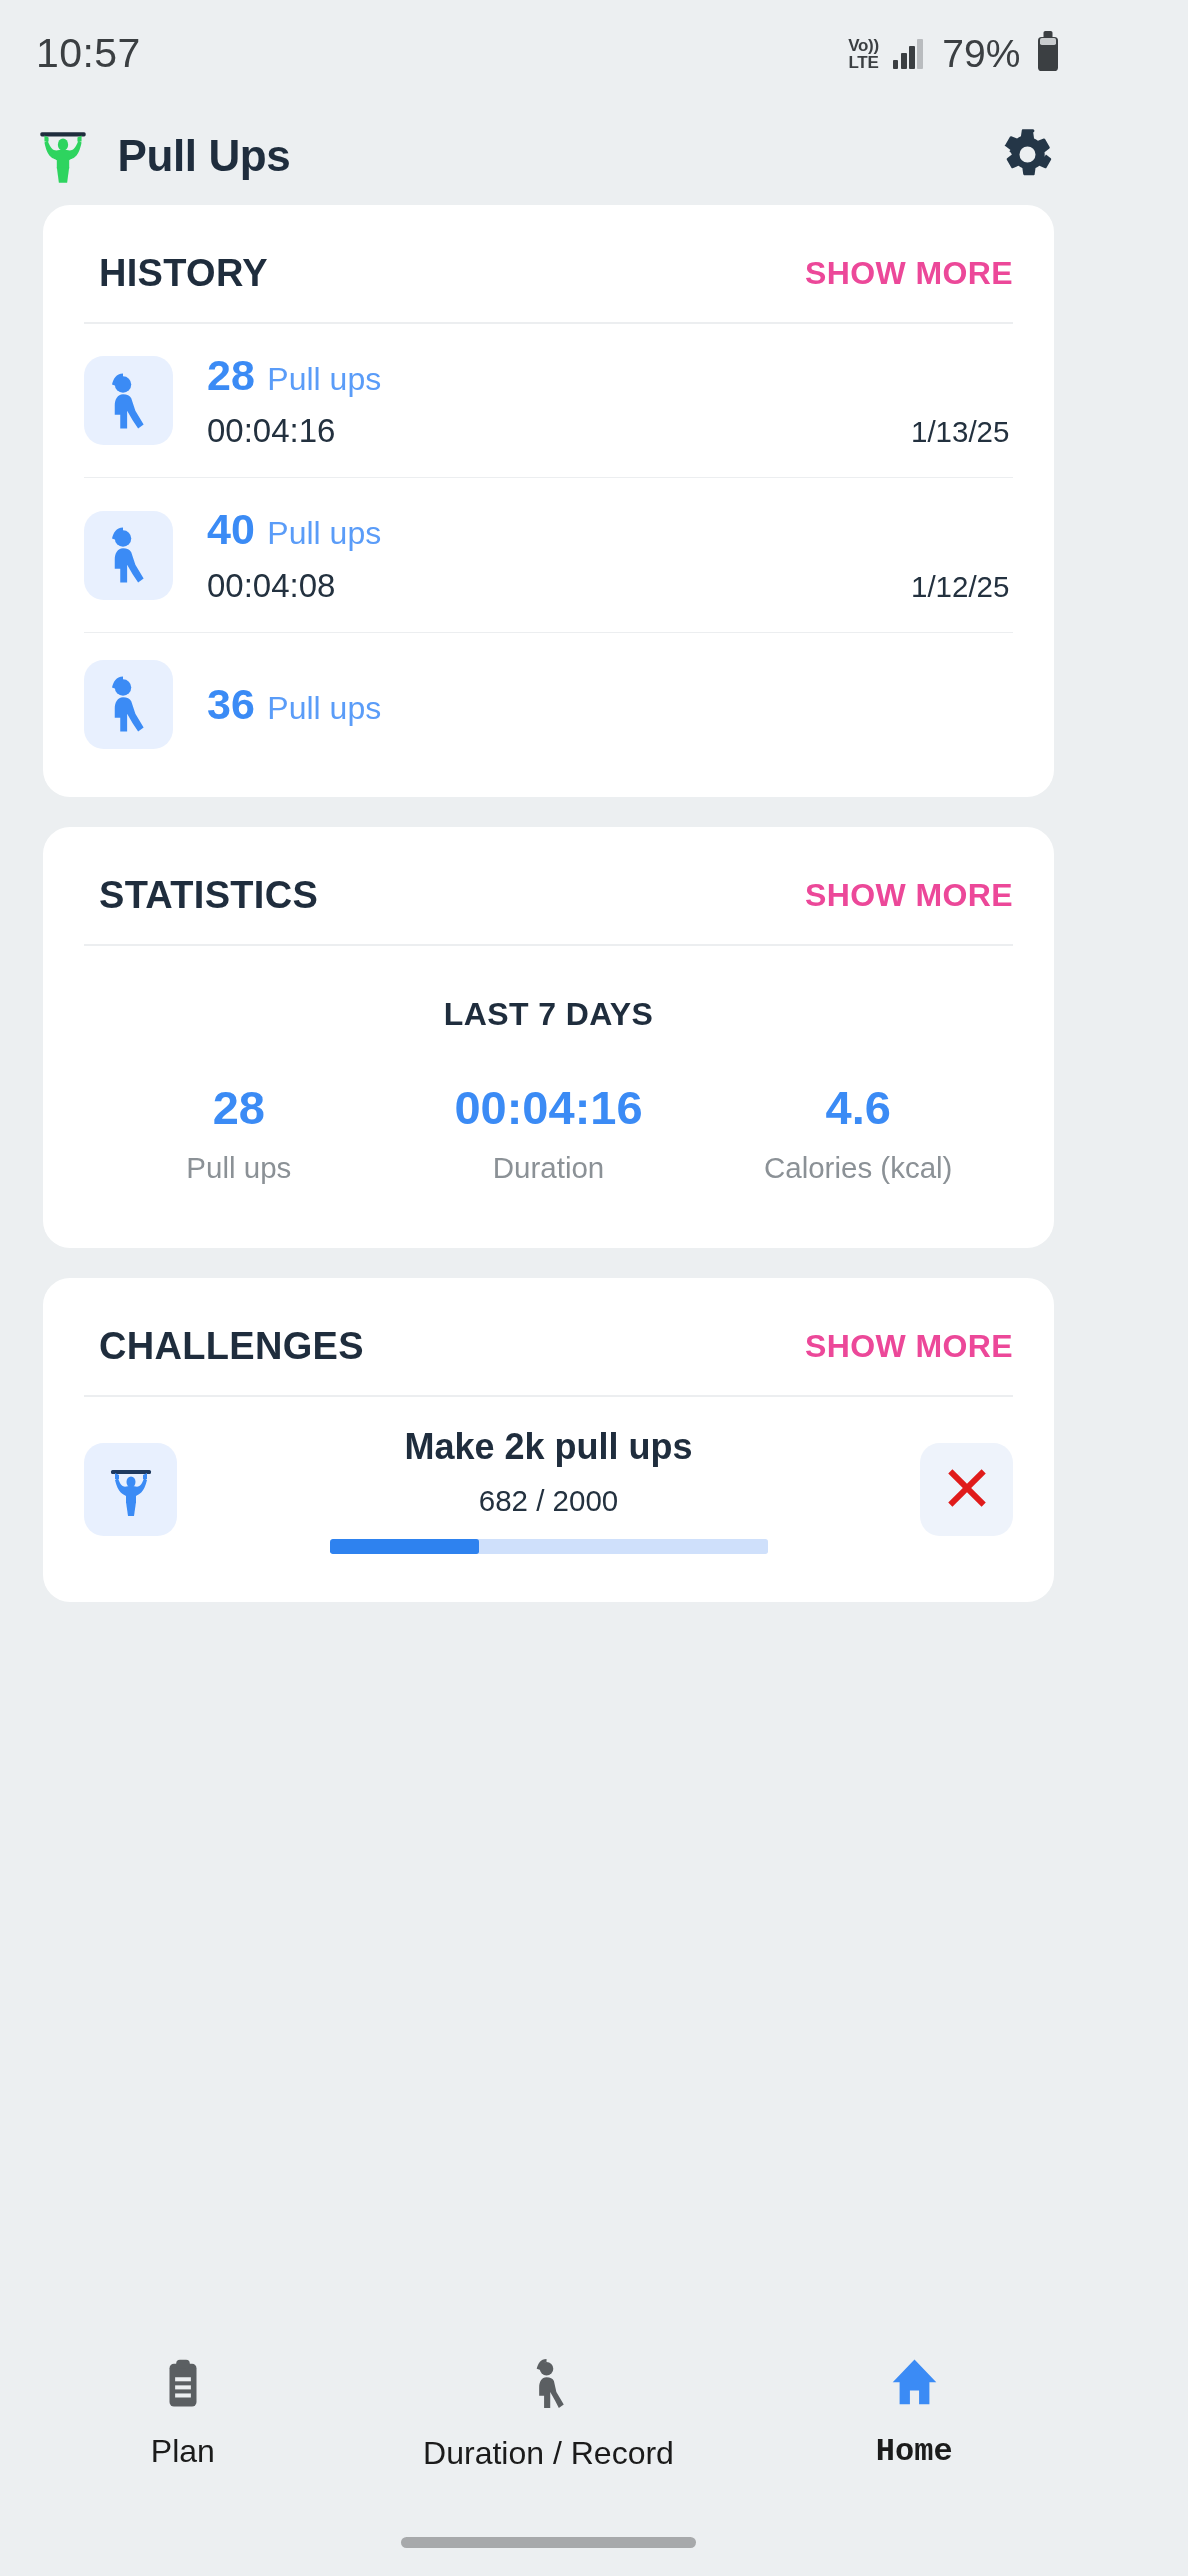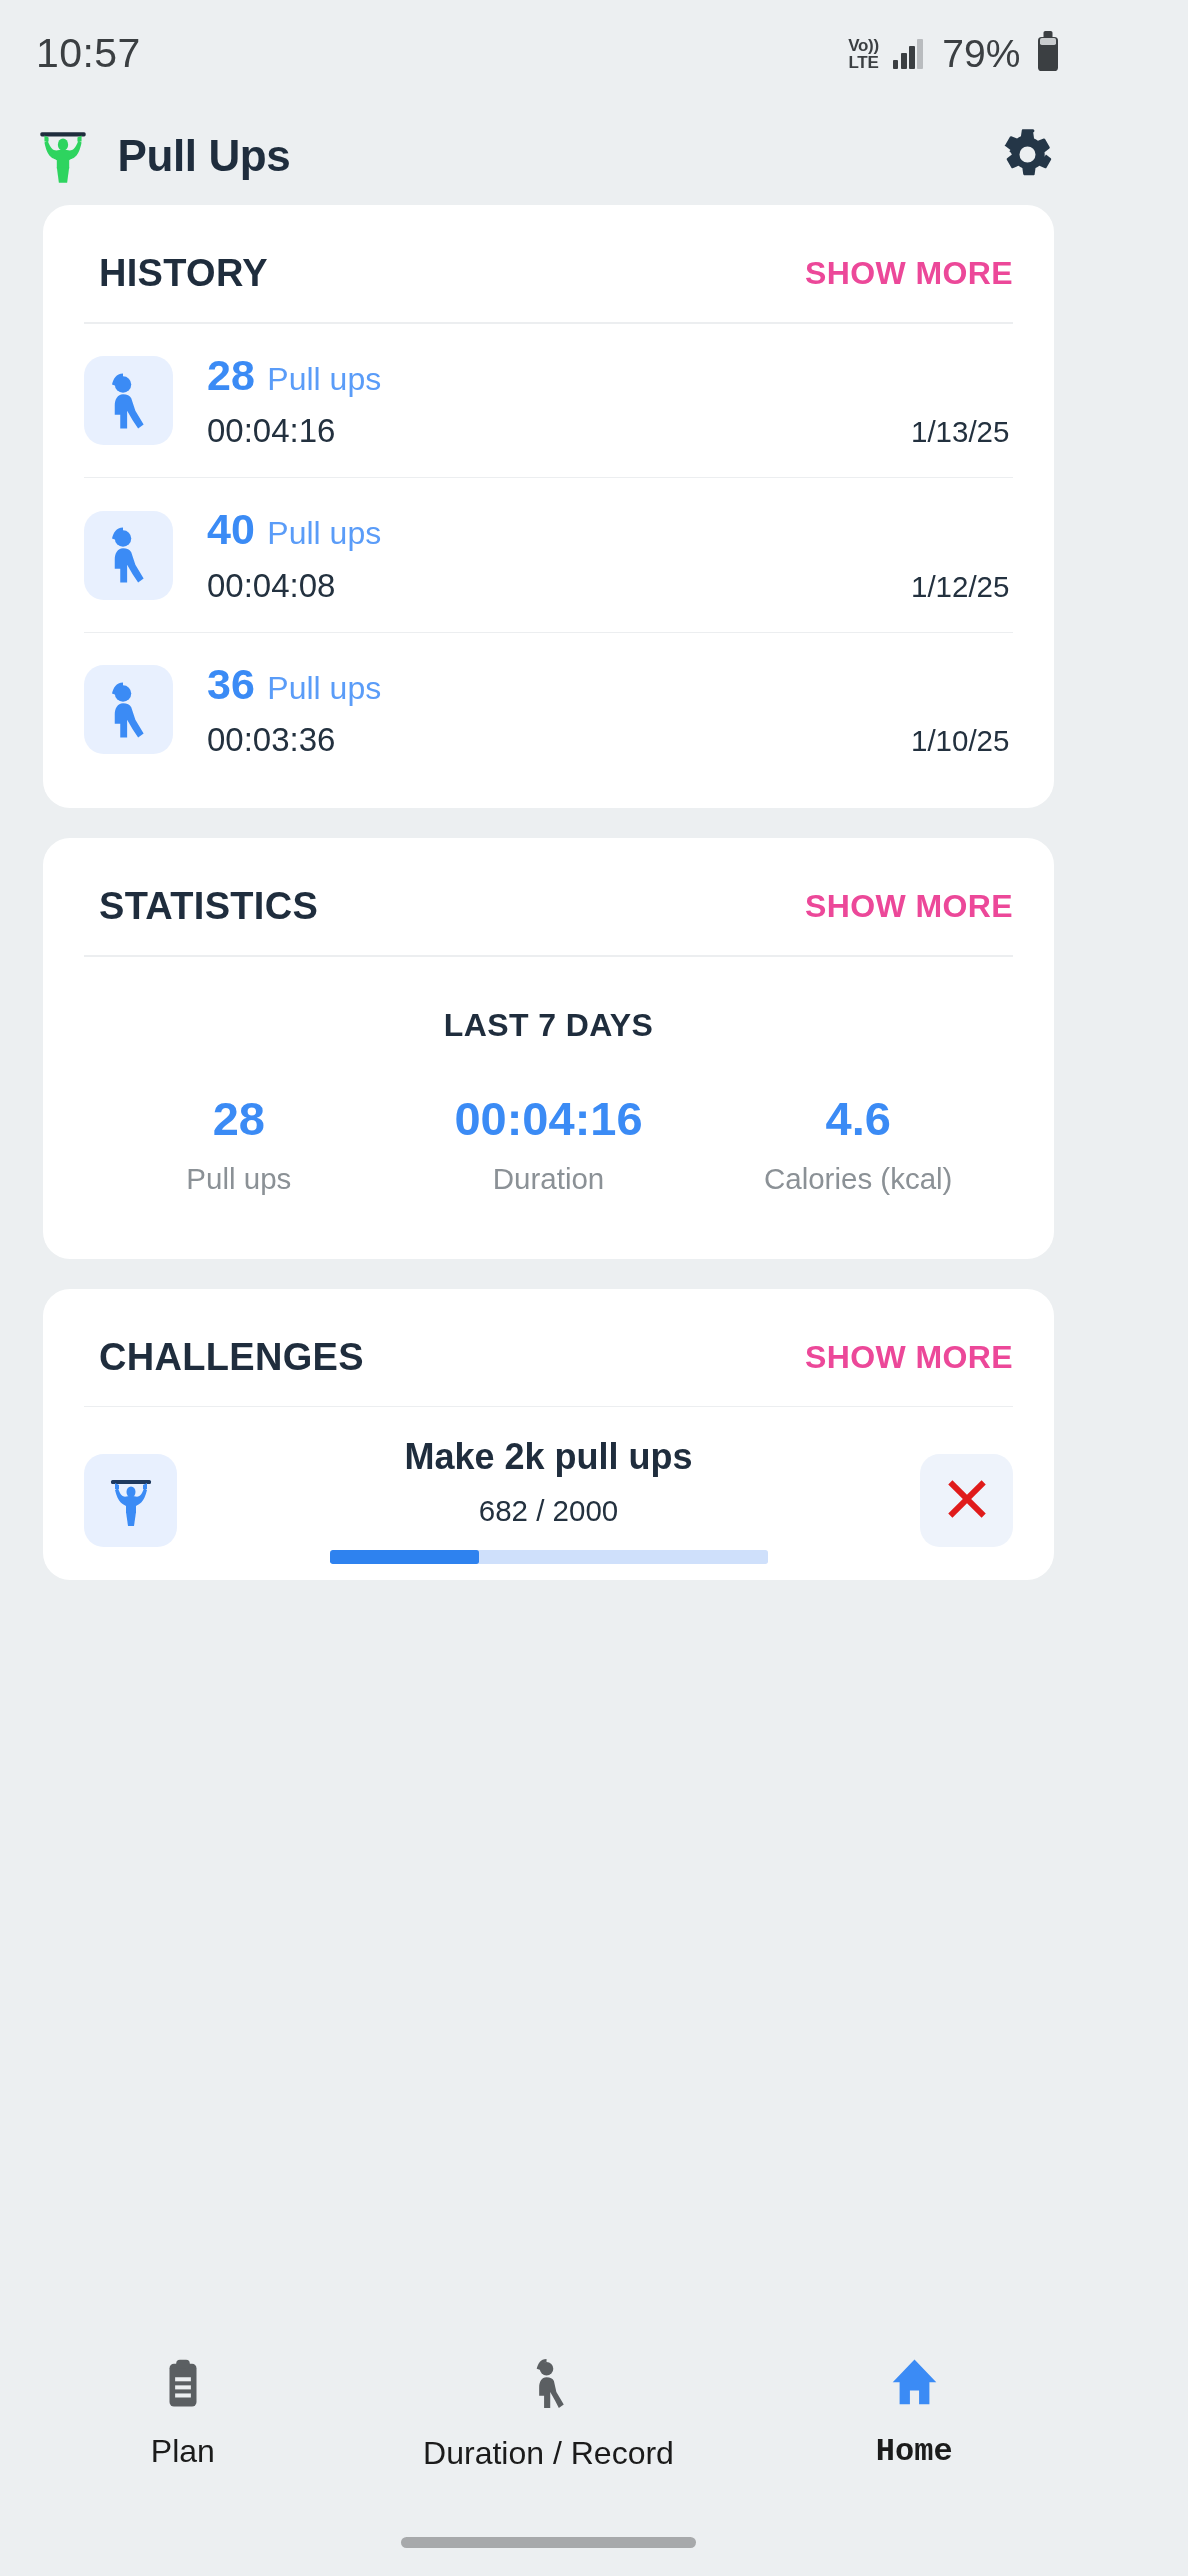--- a/index.html
+++ b/index.html
@@ -222,21 +222,21 @@
   .stat-label {
     font-size: 29.5px;
     color: #8b9196;
     white-space: nowrap;
   }
 
   
   .chal-row {
     display: flex;
     align-items: center;
-    padding: 29px 0 16px 0;
+    padding: 29px 0 48px 0;
   }
   .chal-icon {
     width: 93px; height: 93px;
     flex: 0 0 93px;
     background: #e8f0fe;
     border-radius: 19.7px;
     display: flex;
     align-items: center;
     justify-content: center;
   }
@@ -416,24 +416,20 @@
             <circle cx="16" cy="12" r="6"></circle>
             <path d="M16 4 C11 4 9 8 8 12 L11 13 C12 9 13 7 16 7 Z"></path>
             <path d="M16 19 C12 19 10 23 10 27 L10 34 L14 34 L14 44 L19 44 L19 31 L23 38 L27 44 L31 41 L25 31 L22 22 C21 20 19 19 16 19 Z"></path>
           </svg>
         </div>
         <div class="hist-body">
           <div class="hist-top">
             <span class="hist-count">36</span>
             <span class="hist-unit">Pull ups</span>
           </div>
-          <div class="hist-bottom">
-            <span class="hist-dur">00:03:36</span>
-            <span class="hist-date">1/10/25</span>
-          </div>
         </div>
       </div>
       <div style="height:21.5px"></div>
     </div>
 
     <div class="card">
       <div class="card-head">
         <div class="card-title">STATISTICS</div>
         <div class="show-more">SHOW MORE</div>
       </div>

